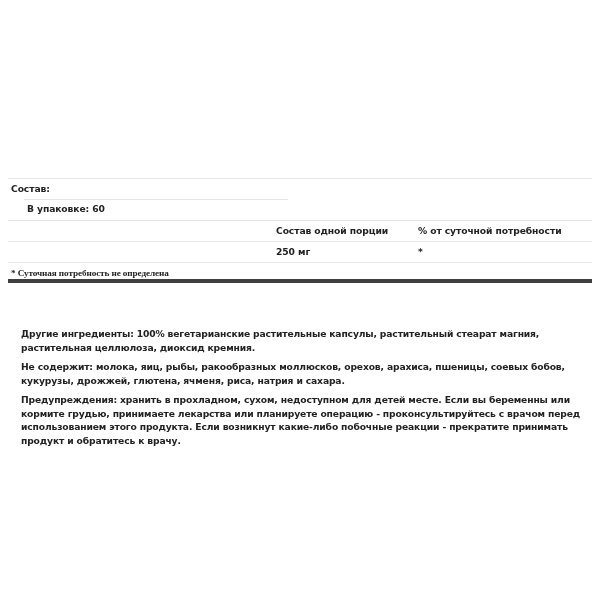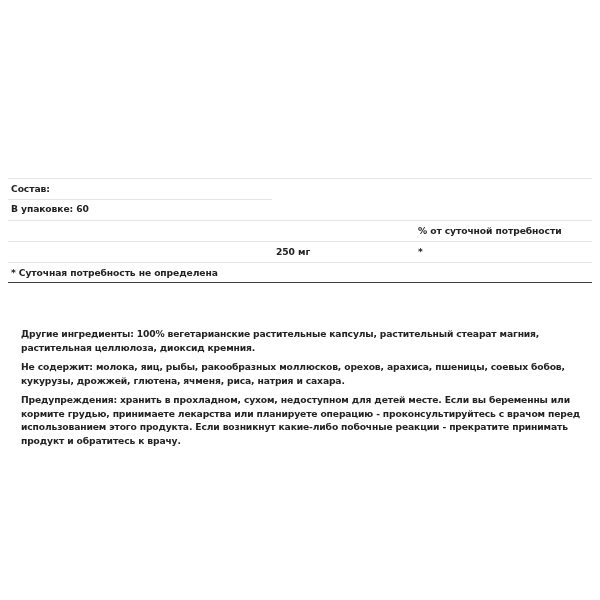--- a/index.html
+++ b/index.html
@@ -12,25 +12,25 @@
     .tbl { position: absolute; left: 8px; top: 178px; width: 584px; }
     .row {
       position: relative;
       height: 21px;
       border-top: 1px solid #e6e6e6;
       box-sizing: border-box;
       font-size: 9.2px;
       line-height: 20px;
       letter-spacing: -0.1px;
     }
-    .row.partial-border { border-top: none; }
+    .row.partial-border { border-top: none; margin-left: 16px; }
     .row.partial-border::before {
       content: ""; position: absolute; left: 0; top: 0; width: 264px; height: 1px; background: #e6e6e6;
     }
-    .row.last { border-bottom: 1px solid #404040; }
+    .row.last { border-bottom: 4px solid #404040; font-family: Liberation Serif, serif; }
     .cell { position: absolute; top: 0; white-space: nowrap; }
     .c1 { left: 3px; text-align: right; }
     .c2 { left: 268px; }
     .c3 { left: 410px; }
     .para {
       position: absolute; left: 11px; width: 585px;
       font-size: 9.2px; line-height: 13.5px;
       letter-spacing: -0.15px;
       margin: 10px;
     }
@@ -39,20 +39,21 @@
 <body>
 
 <div class="tbl">
   <div class="row">
     <span class="cell c1">Состав:</span>
   </div>
   <div class="row partial-border">
     <span class="cell c1">В упаковке: 60</span>
   </div>
   <div class="row">
+    <span class="cell c2">Состав одной порции</span>
     <span class="cell c3">% от суточной потребности</span>
   </div>
   <div class="row">
     <span class="cell c2">250 мг</span>
     <span class="cell c3">*</span>
   </div>
   <div class="row last">
     <span class="cell c1">* Суточная потребность не определена</span>
   </div>
 </div>

